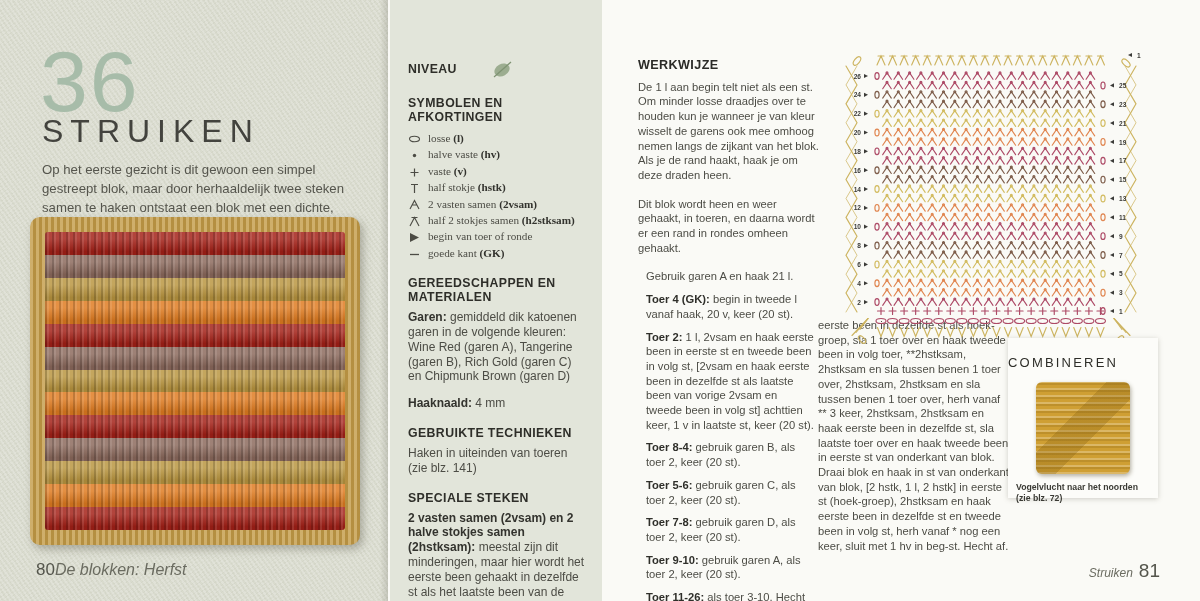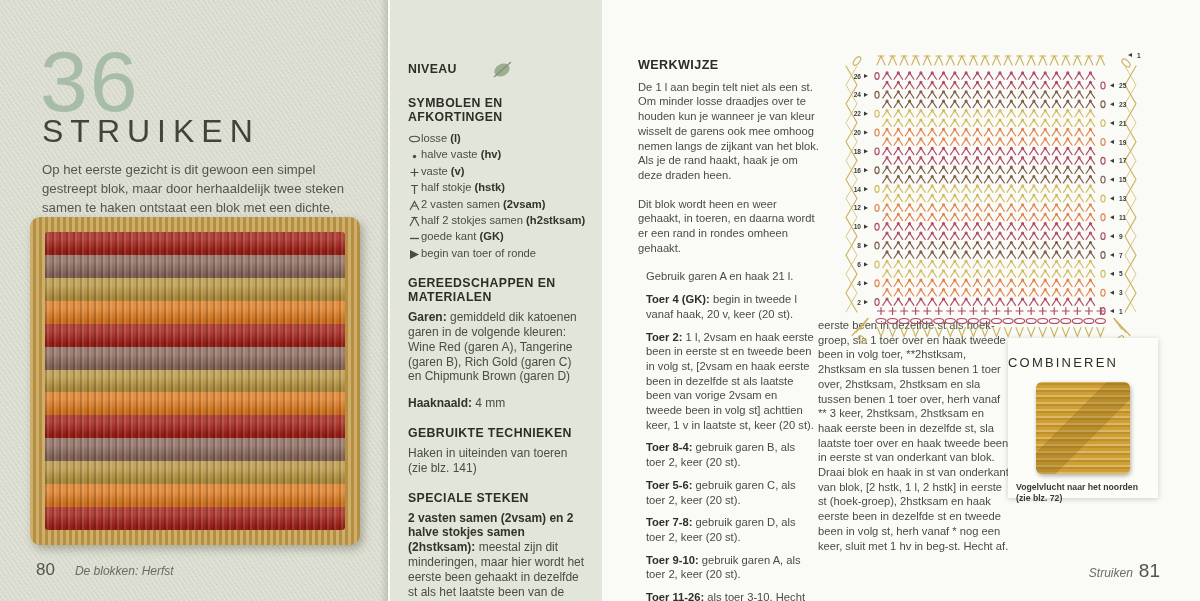--- a/index.html
+++ b/index.html
@@ -17,31 +17,31 @@
   .page-title{position:absolute;left:42px;top:113px;font-size:32px;color:#43433e;letter-spacing:7px;font-weight:400;}
   .intro{position:absolute;left:42px;top:160px;width:330px;font-size:13.2px;line-height:19px;color:#55554d;}
   #photo{position:absolute;left:30px;top:217px;width:300px;height:298px;background:#c49d4b;
     border-radius:10px;padding:15px;box-shadow:3px 4px 8px rgba(70,65,50,.35);
     background-image:repeating-linear-gradient(90deg,rgba(255,255,255,.18) 0 3px,rgba(110,80,20,.18) 3px 6px);}
   #photo-stripes{width:100%;height:100%;display:flex;flex-direction:column;border-radius:3px;overflow:hidden;}
   .stripe{flex:1;background-image:repeating-linear-gradient(90deg,rgba(0,0,0,.16) 0 2px,rgba(255,255,255,.10) 2px 4px,rgba(0,0,0,0) 4px 7px),
     linear-gradient(180deg,rgba(255,255,255,.16) 0 30%,rgba(0,0,0,.10) 85%);}
   .footer-left{position:absolute;left:36px;top:560px;color:#5d5e55;}
   .footer-left .pgnum{font-size:17px;color:#54554c;}
-  .footer-left .pglabel{font-style:italic;font-size:12px;margin-left:20px;color:#6a6b60;}
+  .footer-left .pglabel{font-style:italic;font-size:16px;margin-left:0;color:#6a6b60;}
 
   
   #right-page{position:absolute;left:388px;top:0;width:812px;height:601px;background:#fafaf6;}
   #side-panel{position:absolute;left:2px;top:0;width:212px;height:601px;background:#e2e5da;box-sizing:border-box;padding:58px 16px 0 18px;}
   .h-small{font-size:12.3px;font-weight:bold;letter-spacing:.4px;color:#2e2e29;margin:0 0 6px 0;}
   .side-block{margin-bottom:15px;}
   .side-text{font-size:12px;line-height:14.8px;color:#4c4c45;margin:0;}
   .side-text b{color:#33332e;}
   #niveau-row{display:flex;align-items:center;gap:34px;margin-bottom:16px;}
-  .sym-row{display:flex;align-items:flex-end;font-size:11.2px;line-height:16.4px;color:#4c4c45;}
+  .sym-row{display:flex;align-items:center;gap:7px;font-size:11.2px;line-height:16.4px;color:#4c4c45;font-family:Liberation Serif, serif;}
   .sym-glyph{width:13px;flex:0 0 13px;display:inline-flex;justify-content:center;margin-top:2px;}
   .sym-row b{color:#33332e;}
 
   
   .col{position:absolute;font-size:11.2px;line-height:14.7px;color:#4c4c45;}
   .col p{margin:0 0 14px 0;}
   .col p.tight{margin:8px;}
   .col b{color:#2f2f2a;}
   #col-1{left:250px;top:58px;width:184px;}
   #col-2{left:430px;top:318px;width:192px;white-space:pre-line;}
@@ -155,32 +155,32 @@
               <span class="sym-glyph">
                 <svg width="13" height="13" viewBox="0 0 13 13">
                   <path d="M2 11 L6.5 2.5 L11 11 M3.5 2.5 H9.5" stroke="#4c4c45" stroke-width="1.1" fill="none"></path>
                 </svg>
               </span>
               <span>half 2 stokjes samen <b>(h2stksam)</b></span>
             </div>
             <div class="sym-row">
               <span class="sym-glyph">
                 <svg width="13" height="13" viewBox="0 0 13 13">
+                  <path d="M2 2 L11 6.5 L2 11 Z" fill="#4c4c45"></path>
+                </svg>
+              </span>
+              <span>begin van toer of ronde</span>
+            </div>
+            <div class="sym-row">
+              <span class="sym-glyph">
+                <svg width="13" height="13" viewBox="0 0 13 13">
                   <path d="M2 6.5 H11" stroke="#4c4c45" stroke-width="1.3" fill="none"></path>
                 </svg>
               </span>
               <span>goede kant <b>(GK)</b></span>
-            </div>
-            <div class="sym-row">
-              <span class="sym-glyph">
-                <svg width="13" height="13" viewBox="0 0 13 13">
-                  <path d="M2 2 L11 6.5 L2 11 Z" fill="#4c4c45"></path>
-                </svg>
-              </span>
-              <span>begin van toer of ronde</span>
             </div>
           </div>
       </div>
 
       <div class="side-block">
         <div class="h-small">GEREEDSCHAPPEN EN MATERIALEN</div>
         <p class="side-text"><b>Garen:</b><span> gemiddeld dik katoenen garen in de volgende kleuren: Wine Red (garen A), Tangerine (garen B), Rich Gold (garen C) en Chipmunk Brown (garen D)</span></p>
         <p class="side-text" style="margin-top:12px"><b>Haaknaald:</b><span> 4 mm</span></p>
       </div>
 

